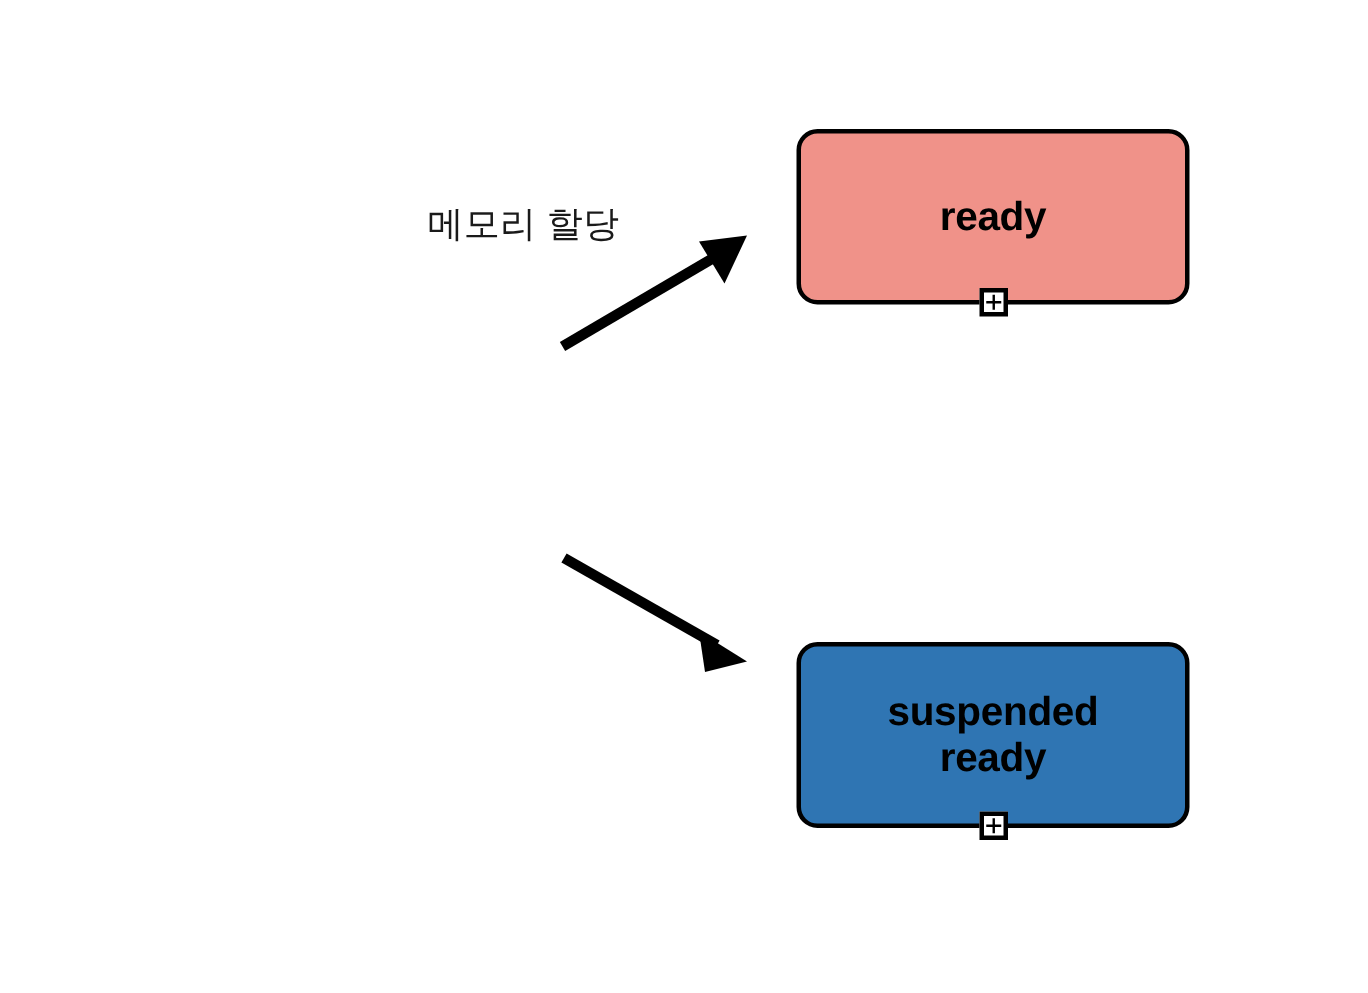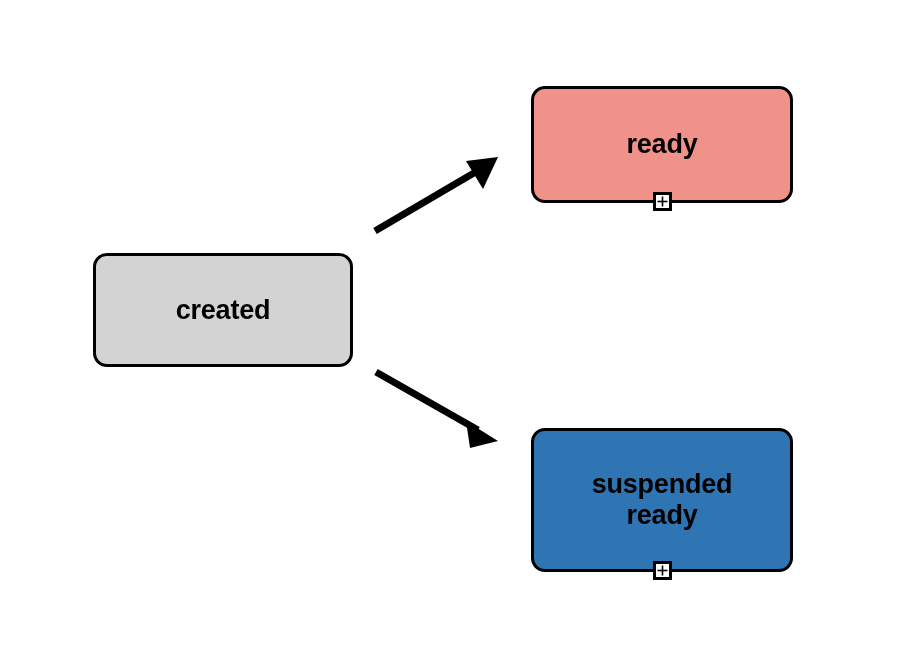--- a/index.html
+++ b/index.html
@@ -49,21 +49,21 @@
     width: 262px;
     height: 117px;
     background: #f09289;
     font-size: 27px;
   }
 
   #node-suspended-ready {
     left: 531px;
     top: 428px;
     width: 262px;
-    height: 144px;
+    height: 124px;
     background: #2f75b3;
     font-size: 27px;
   }
 
   .node-label {
     pointer-events: none;
     white-space: pre-line;
   }
 
   
@@ -127,23 +127,20 @@
       <line x1="375" y1="231" x2="479" y2="170" stroke="#000000" stroke-width="7" stroke-linecap="butt"></line>
       <polygon points="498,157 466,161 483,189" fill="#000000"></polygon>
     </g>
 
     <g class="arrow-hit">
       <line x1="376" y1="372" x2="478" y2="430" stroke="#000000" stroke-width="7" stroke-linecap="butt"></line>
       <polygon points="498,441 466,421 470,448" fill="#000000"></polygon>
     </g>
   </svg>
 
-  <div class="node" id="node-created">
-    <span class="node-label">created</span>
-  </div>
 
   <div class="node" id="node-ready">
     <span class="node-label">ready</span>
     <span class="expand-badge">
       <svg width="11" height="11" viewBox="0 0 11 11" xmlns="http://www.w3.org/2000/svg">
         <line x1="5.5" y1="0.5" x2="5.5" y2="10.5" stroke="#000000" stroke-width="1.6"></line>
         <line x1="0.5" y1="5.5" x2="10.5" y2="5.5" stroke="#000000" stroke-width="1.6"></line>
       </svg>
     </span>
   </div>
@@ -152,15 +149,16 @@
     <span class="node-label">suspended
 ready</span>
     <span class="expand-badge">
       <svg width="11" height="11" viewBox="0 0 11 11" xmlns="http://www.w3.org/2000/svg">
         <line x1="5.5" y1="0.5" x2="5.5" y2="10.5" stroke="#000000" stroke-width="1.6"></line>
         <line x1="0.5" y1="5.5" x2="10.5" y2="5.5" stroke="#000000" stroke-width="1.6"></line>
       </svg>
     </span>
   </div>
 
+  <div class="edge-label" id="edge-label-alloc">메모리 할당</div>
 
 
 </div>
 
 </body></html>

